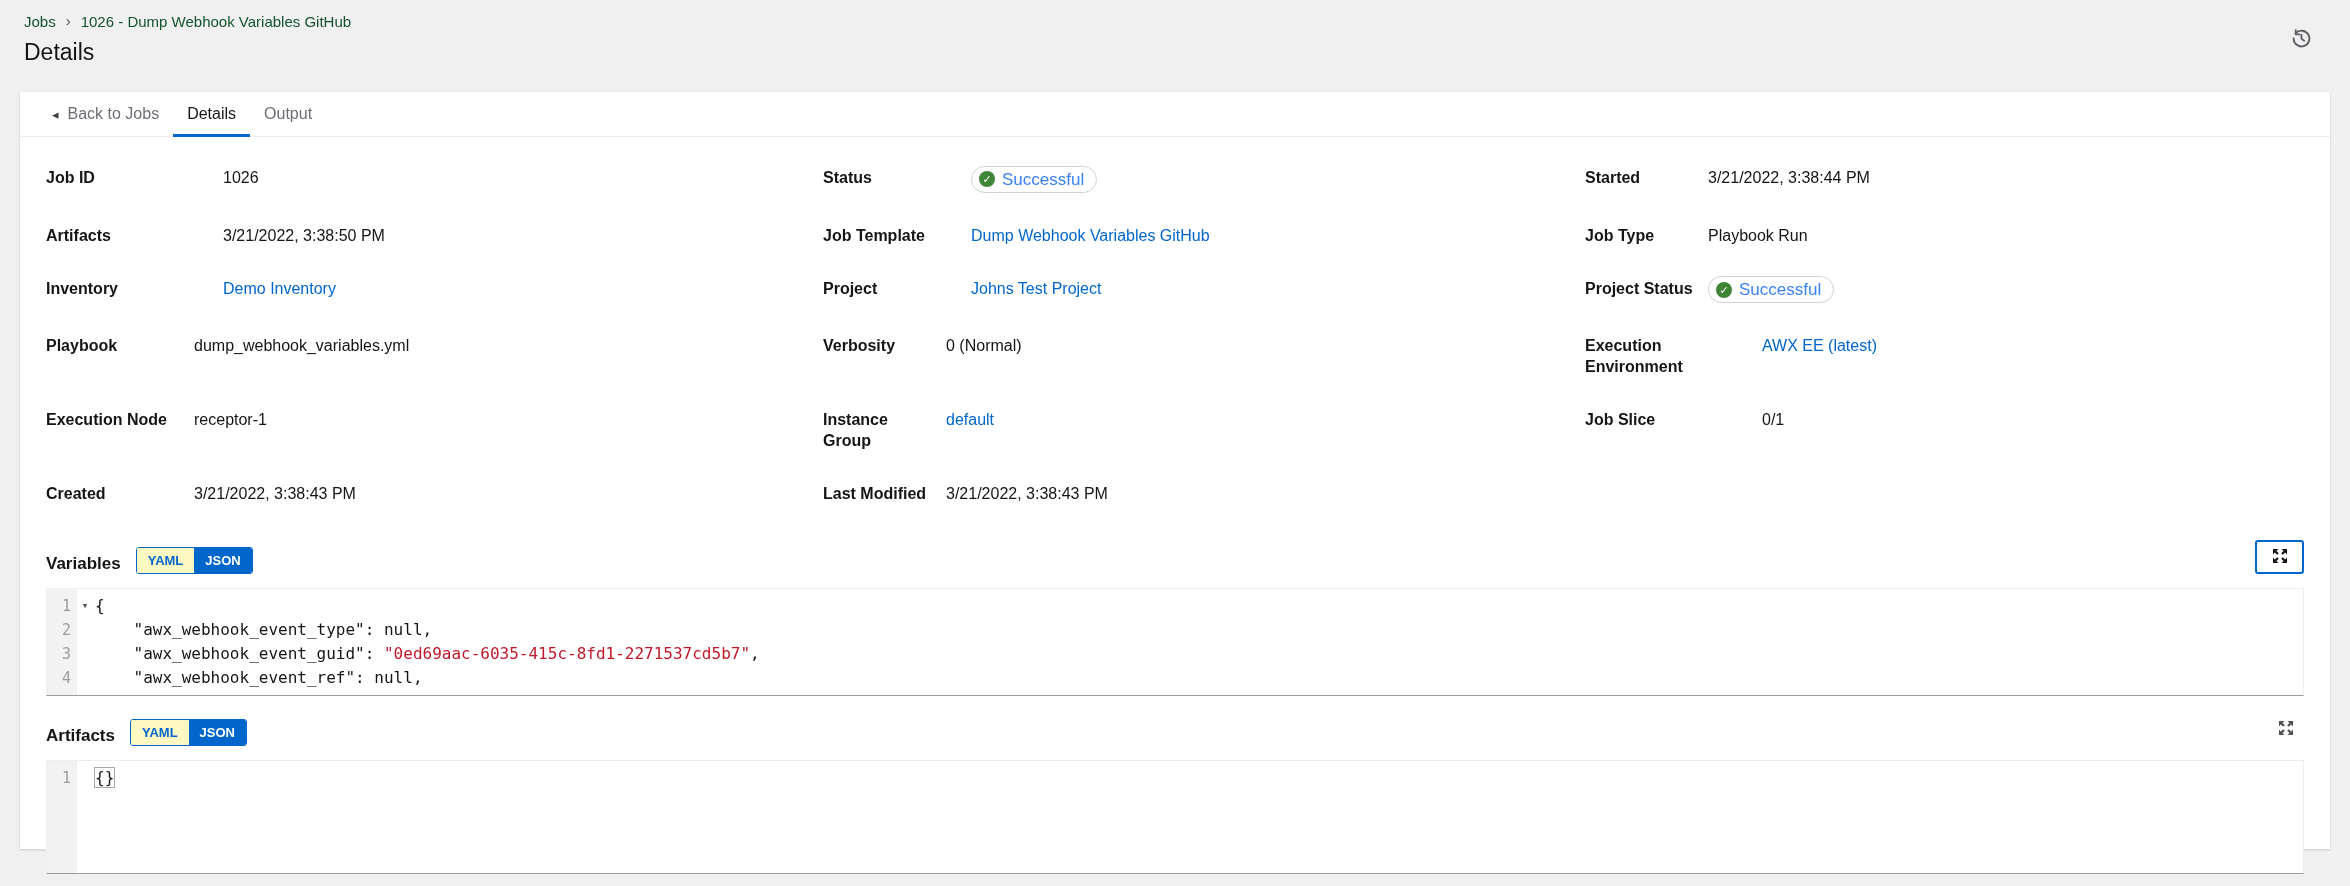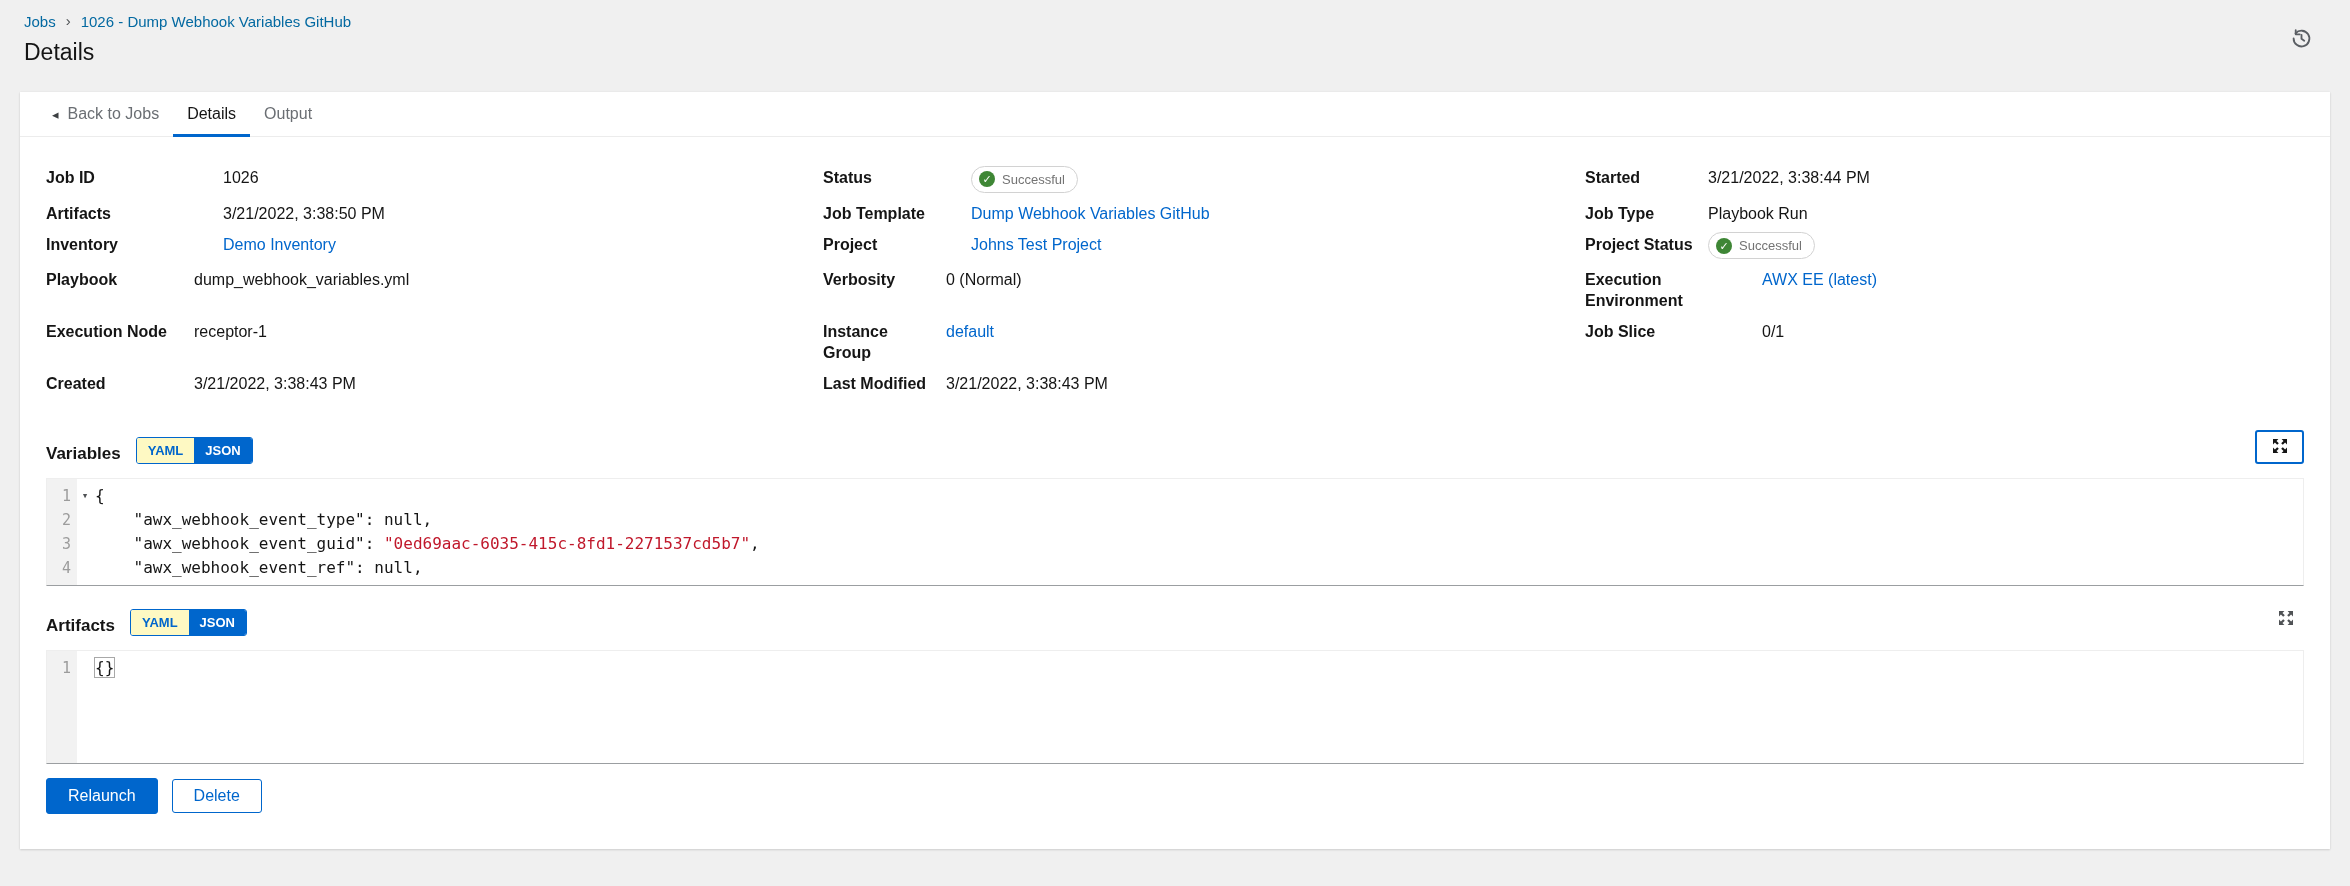--- a/index.html
+++ b/index.html
@@ -5,46 +5,46 @@
   * { box-sizing: border-box; }
   html,body { margin:0; padding:0; }
   body {
     width:2350px; height:886px; overflow:hidden; position:relative;
     background:#f0f0f0; color:#151515;
     font-family:"Liberation Sans","DejaVu Sans",sans-serif;
   }
   
   .topbar { position:relative; padding:13px 24px 0 24px; height:72px; }
   .breadcrumb { display:flex; align-items:center; gap:10px; font-size:15px; }
-  .breadcrumb a { color:#0369a1; text-decoration:none; cursor:pointer; }
+  .breadcrumb a { color:#14532d; text-decoration:none; cursor:pointer; }
   .crumb-sep { color:#4f5255; font-size:15px; transform:translateY(-1px); }
   .page-title { margin:9px 0 0 0; font-size:23px; font-weight:500; color:#151515; }
   .history-btn { position:absolute; top:24px; right:34px; background:none; border:none; padding:4px; cursor:pointer; color:#5a5e63; }
   
   .card { margin:20px 20px 0 20px; height:757px; background:#ffffff;
           box-shadow:0 1px 2px rgba(3,3,3,.13), 0 0 2px rgba(3,3,3,.06); }
   
   .tabs { display:flex; height:45px; padding:0 8px 0 18px; border-bottom:1px solid #ececec; }
   .tab { position:relative; display:flex; align-items:center; gap:9px; padding:0 14px;
          background:none; border:none; font-size:16px; color:#6a6e73; cursor:pointer; font-family:inherit; }
   .tab.active { color:#151515; }
   .tab.active::after { content:""; position:absolute; left:0; right:0; bottom:-1px; height:3px; background:#0066cc; }
   .back-caret { color:#3c3f42; font-size:13px; }
   
-  .details { display:grid; grid-template-columns:777px 762px 1fr; row-gap:10px; padding:30px 26px 0 26px; }
+  .details { display:grid; grid-template-columns:777px 762px 1fr; row-gap:32px; padding:30px 26px 0 26px; }
   .field { display:flex; align-items:flex-start; font-size:16px; line-height:21px; }
   .flabel { font-weight:700; flex-shrink:0; padding-right:10px; }
   .c1 .flabel { width:177px; } .c2 .flabel { width:148px; } .c3 .flabel { width:123px; }
   .fvalue { color:#151515; }
   a.val-link { color:#0066cc; text-decoration:none; cursor:pointer; }
   .badge { display:inline-flex; align-items:center; gap:7px; background:#fff;
            border:1px solid #d2d2d2; border-radius:14px; padding:2px 12px 2px 7px; margin-top:-4px; }
   .badge-check { width:16px; height:16px; border-radius:50%; background:#3e8635; color:#fff;
                  font-size:11px; line-height:16px; display:flex; align-items:center; justify-content:center; }
-  .badge-text { color:#737373; font-size:13px; }
+  .badge-text { color:#3b82f6; font-size:17px; }
   
   .section-head { display:flex; align-items:flex-end; margin:36px 26px 0 26px; height:34px; }
   .section-head.artifacts { margin-top:16px; }
   .section-title { font-size:17px; font-weight:700; margin-right:15px; }
   .toggle { display:inline-flex; border:1px solid #0066cc; border-radius:3px; overflow:hidden; }
   .toggle .opt { border:none; background:#fef9c3; color:#0066cc; font-size:13px; font-weight:700;
                  padding:5px 11px; cursor:pointer; font-family:inherit; }
   .toggle .opt.selected { background:#0066cc; color:#fff; }
   .head-spacer { flex:1; }
   .expand-btn { width:49px; height:34px; display:flex; align-items:center; justify-content:center;

